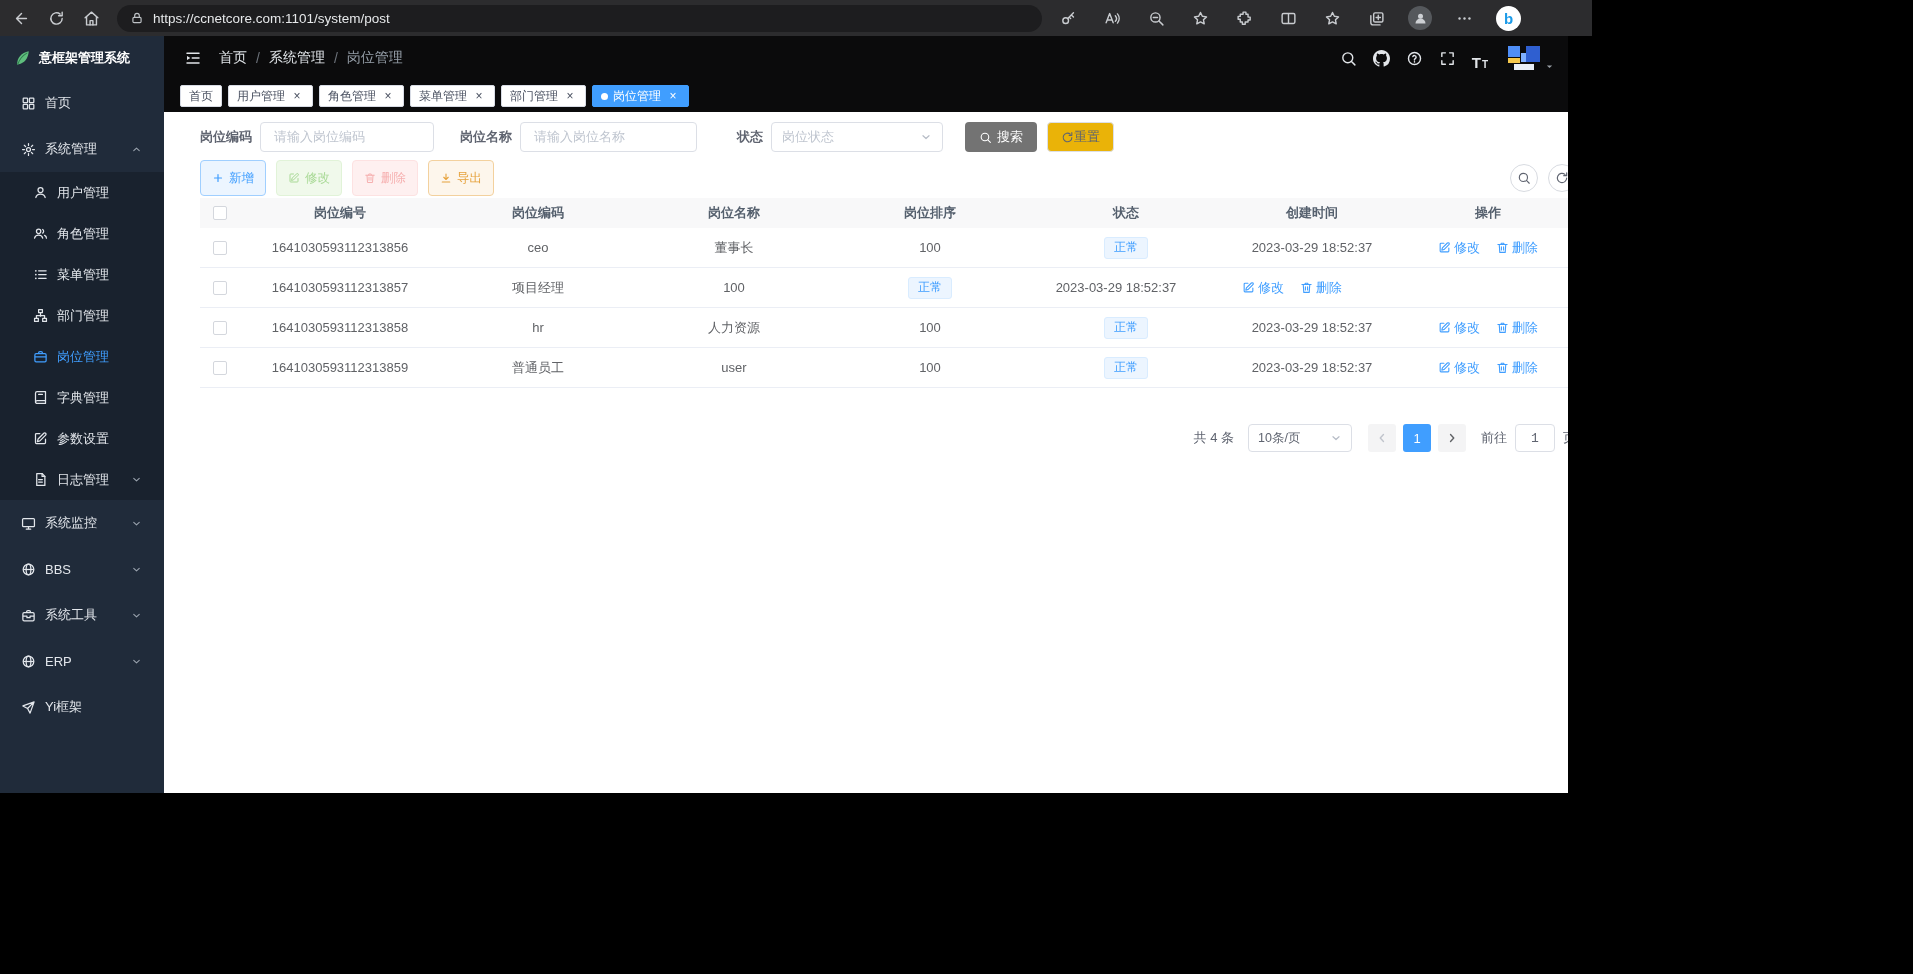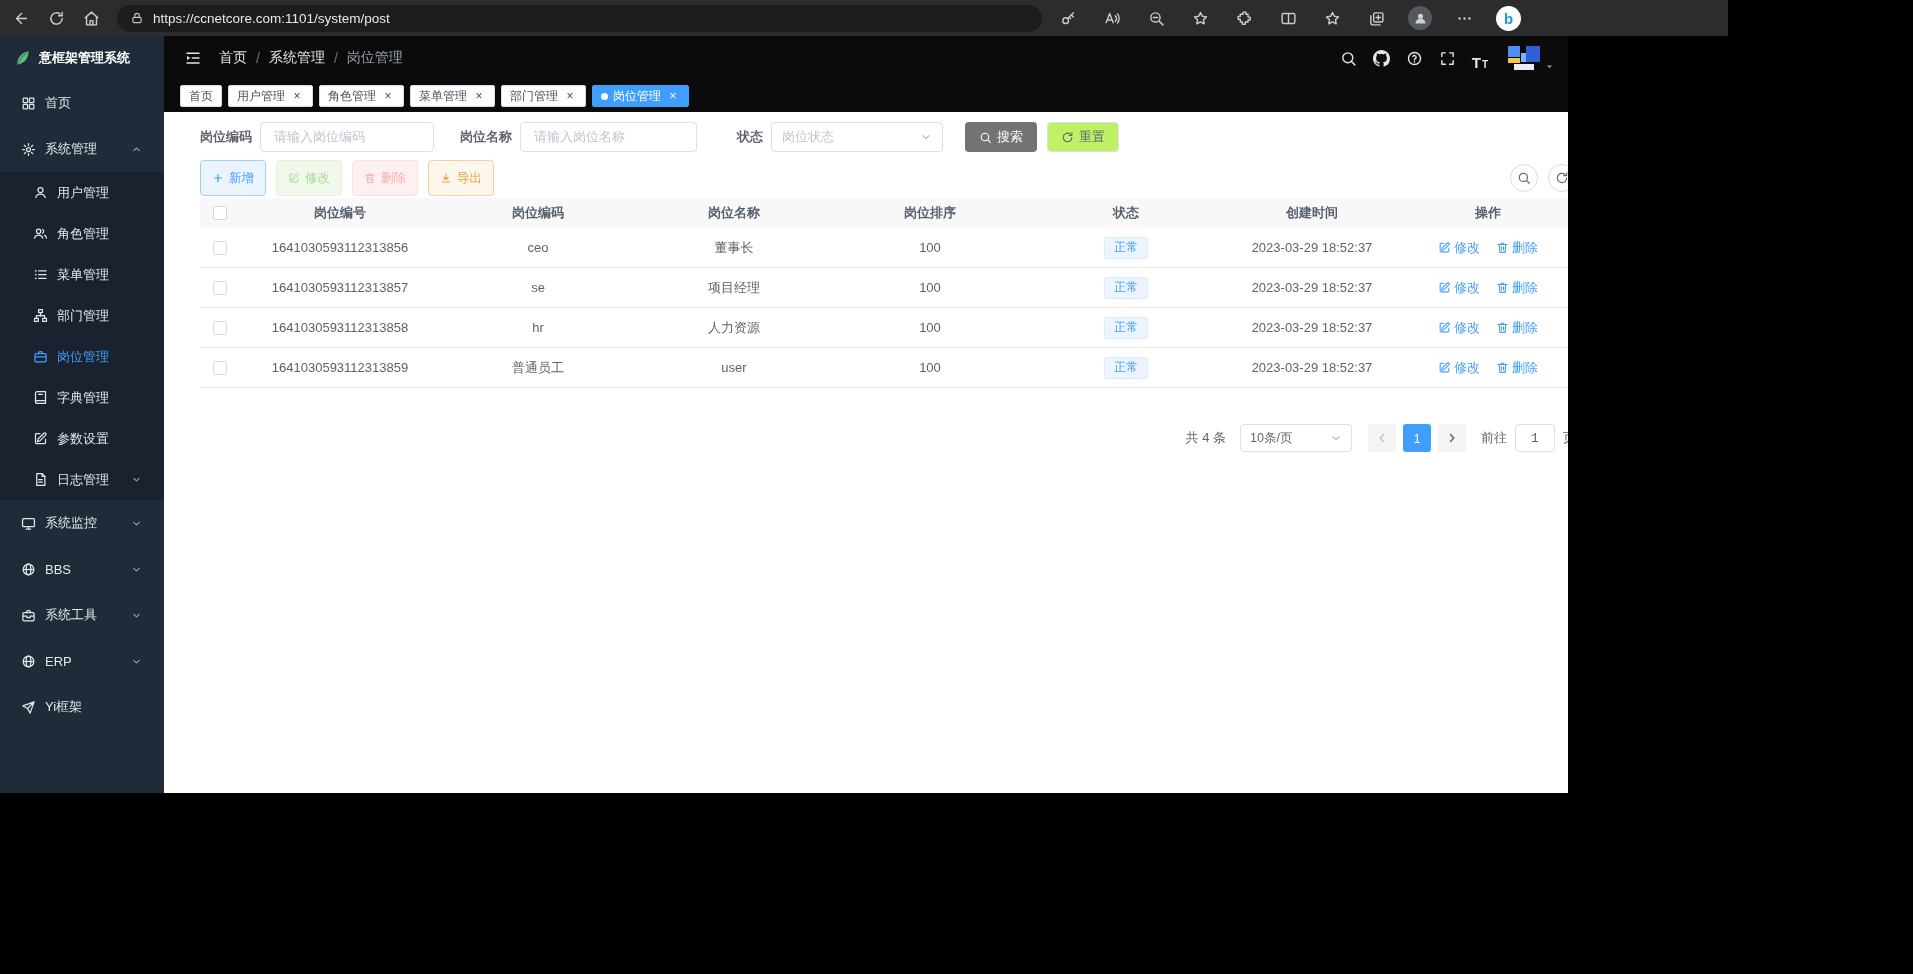--- a/index.html
+++ b/index.html
@@ -6,21 +6,21 @@
   *{box-sizing:border-box}
   html,body{margin:0;padding:0;width:1913px;height:974px;background:#000;overflow:hidden}
   body{font-family:"Liberation Sans","DejaVu Sans",sans-serif;position:relative}
   button{font-family:inherit;border:none;background:transparent;padding:0;margin:0;cursor:pointer;color:inherit}
   input{font-family:Liberation Mono, monospace}
   .ic{display:block}
   .i12{width:12px;height:12px}.i13{width:13px;height:13px}.i14{width:14px;height:14px}.i17{width:17px;height:17px}.i18{width:18px;height:18px}
 
   
   .window{position:absolute;left:0;top:0;width:1568px;height:793px;background:#0b0b0c}
-  .chrome{position:absolute;left:0;top:0;width:1728px;height:36px;background:#2c2c2e;display:flex;align-items:center;padding-left:6px}
+  .chrome{position:absolute;left:0;top:0;width:1592px;height:36px;background:#2c2c2e;display:flex;align-items:center;padding-left:6px}
   .nav-ic{width:30px;height:30px;border-radius:4px;display:flex;align-items:center;justify-content:center;color:#c9ccd0;flex:0 0 auto;margin-right:5px}
   .pill{width:925px;height:27px;border-radius:14px;background:#1d1d1f;display:flex;align-items:center;gap:9px;padding:0 13px;margin-left:6px;flex:0 0 auto}
   .pill .url{color:#e6e8ea;font-size:13.5px;white-space:nowrap}
   .chrome-right{display:flex;align-items:center;gap:20px;margin-left:14px}
   .cr-btn{width:24px;height:26px;display:flex;align-items:center;justify-content:center;color:#c9ccd0}
   .avatar{width:24px;height:24px;border-radius:50%;background:#55585c;color:#cdd0d4;display:flex;align-items:center;justify-content:center}
   .avatar svg{width:15px;height:15px}
   .bing{width:25px;height:25px;border-radius:50%;background:#fff;display:flex;align-items:center;justify-content:center;font-weight:bold;font-size:15px;color:#1c9be8}
 
   
@@ -63,21 +63,21 @@
   .f-label{font-size:13px;font-weight:bold;color:#5f6470;white-space:nowrap}
   .ml26{margin-left:26px}.ml40{margin-left:40px}
   .inp{margin-left:8px;width:174px;height:30px;border:1px solid #dcdfe6;border-radius:4px;background:#fff;display:flex;align-items:center;padding:0 11px}
   .inp.w177{width:177px}
   .inp input{border:none;outline:none;width:100%;font-size:13px;color:#606266;background:transparent}
   .inp input::placeholder{color:#bfc5cf}
   .select{margin-left:8px;width:172px;height:30px;border:1px solid #dcdfe6;border-radius:4px;background:#fff;display:flex;align-items:center;justify-content:space-between;padding:0 10px;cursor:pointer}
   .select .ph{font-size:13px;color:#bfc5cf}
   .select .ic, .pg-select .ic{color:#b6bcc6}
   .btn-primary{margin-left:22px;height:30px;padding:0 14px;background:#737373;color:#fff;border-radius:4px;font-size:13px;display:inline-flex;align-items:center;gap:5px}
-  .btn-default{margin-left:10px;height:30px;padding:0 13px;background:#bef264;color:#5f6470;border:1px solid #dcdfe6;border-radius:4px;font-size:13px;display:inline-flex;align-items:center;gap:5px}
+  .btn-default{margin-left:10px;height:30px;padding:0 13px;background:#eab308;color:#5f6470;border:1px solid #dcdfe6;border-radius:4px;font-size:13px;display:inline-flex;align-items:center;}
 
   .toolbar{margin-top:12px;height:28px;display:flex;align-items:center;gap:10px}
   .btn{height:36px;padding:0 11px;border-radius:4px;font-size:12.5px;display:inline-flex;align-items:center;gap:5px;border:1px solid}
   .plain-primary{color:#409eff;background:#ecf5ff;border-color:#a0cfff}
   .plain-success{color:#a8d995;background:#f0f9eb;border-color:#e1f3d8;cursor:not-allowed}
   .plain-danger{color:#f6b0b0;background:#fef0f0;border-color:#fde2e2;cursor:not-allowed}
   .plain-warning{color:#e6a23c;background:#fdf6ec;border-color:#f3d19e}
   .tool-right{margin-left:auto;display:flex;align-items:center;gap:10px}
   .circle{width:28px;height:28px;border-radius:50%;border:1px solid #d8dbe1;background:#fff;color:#5f6470;display:flex;align-items:center;justify-content:center}
 
@@ -88,21 +88,21 @@
   .th{font-weight:bold;color:#55606e}
   .c0{width:40px}.c1{width:200px}.c2{width:196px}.c3{width:196px}.c4{width:196px}.c5{width:196px}.c6{width:176px}.c7{width:176px}
   .cb{width:14px;height:14px;border:1px solid #d4d7dd;border-radius:2px;background:#fff;cursor:pointer}
   .tag{height:22px;padding:0 9px;display:inline-flex;align-items:center;background:#ecf5ff;border:1px solid #d9ecff;color:#409eff;border-radius:3px;font-size:12px}
   .actions{gap:16px}
   .link{color:#409eff;display:inline-flex;align-items:center;gap:3px;cursor:pointer}
   .link .ic{width:13px;height:13px}
 
   .pagination{margin-top:36px;display:flex;align-items:center;justify-content:flex-end;font-size:13px;color:#5f6470}
   .pg-total{margin-right:14px}
-  .pg-select{width:112px;height:28px;border:1px solid #dcdfe6;border-radius:4px;display:flex;align-items:center;justify-content:space-between;padding:0 9px;font-size:12.5px;cursor:pointer;margin-right:16px}
+  .pg-select{width:104px;height:28px;border:1px solid #dcdfe6;border-radius:4px;display:flex;align-items:center;justify-content:space-between;padding:0 9px;font-size:12.5px;cursor:pointer;margin-right:16px}
   .pg-btn{min-width:28px;height:28px;background:#f4f4f5;border-radius:3px;display:flex;align-items:center;justify-content:center;color:#606266;margin-right:7px}
   .pg-btn.prev{color:#c0c4cc}
   .pg-btn.page{background:#409eff;color:#fff;font-size:13px}
   .pg-goto{margin-left:8px;margin-right:8px}
   .pg-input{width:40px;height:28px;border:1px solid #dcdfe6;border-radius:4px;text-align:center;font-size:13px;color:#5f6470;outline:none;margin-right:8px}
 </style>
 </head>
 <body>
 
 <svg width="0" height="0" style="position:absolute" aria-hidden="true">
@@ -742,21 +742,20 @@
                   </svg>
                   <span>删除</span>
                 </span>
               </div>
             </div>
             <div class="tr">
               <div class="cell c0">
                 <span class="cb"></span>
               </div>
               <div class="cell c1">1641030593112313857</div>
-              <div class="cell c2">se</div>
               <div class="cell c3">项目经理</div>
               <div class="cell c4">100</div>
               <div class="cell c5">
                 <span class="tag">正常</span>
               </div>
               <div class="cell c6">2023-03-29 18:52:37</div>
               <div class="cell c7 actions">
                 <span class="link">
                   <svg class="ic">
                     <use href="#s-editsq"></use>

